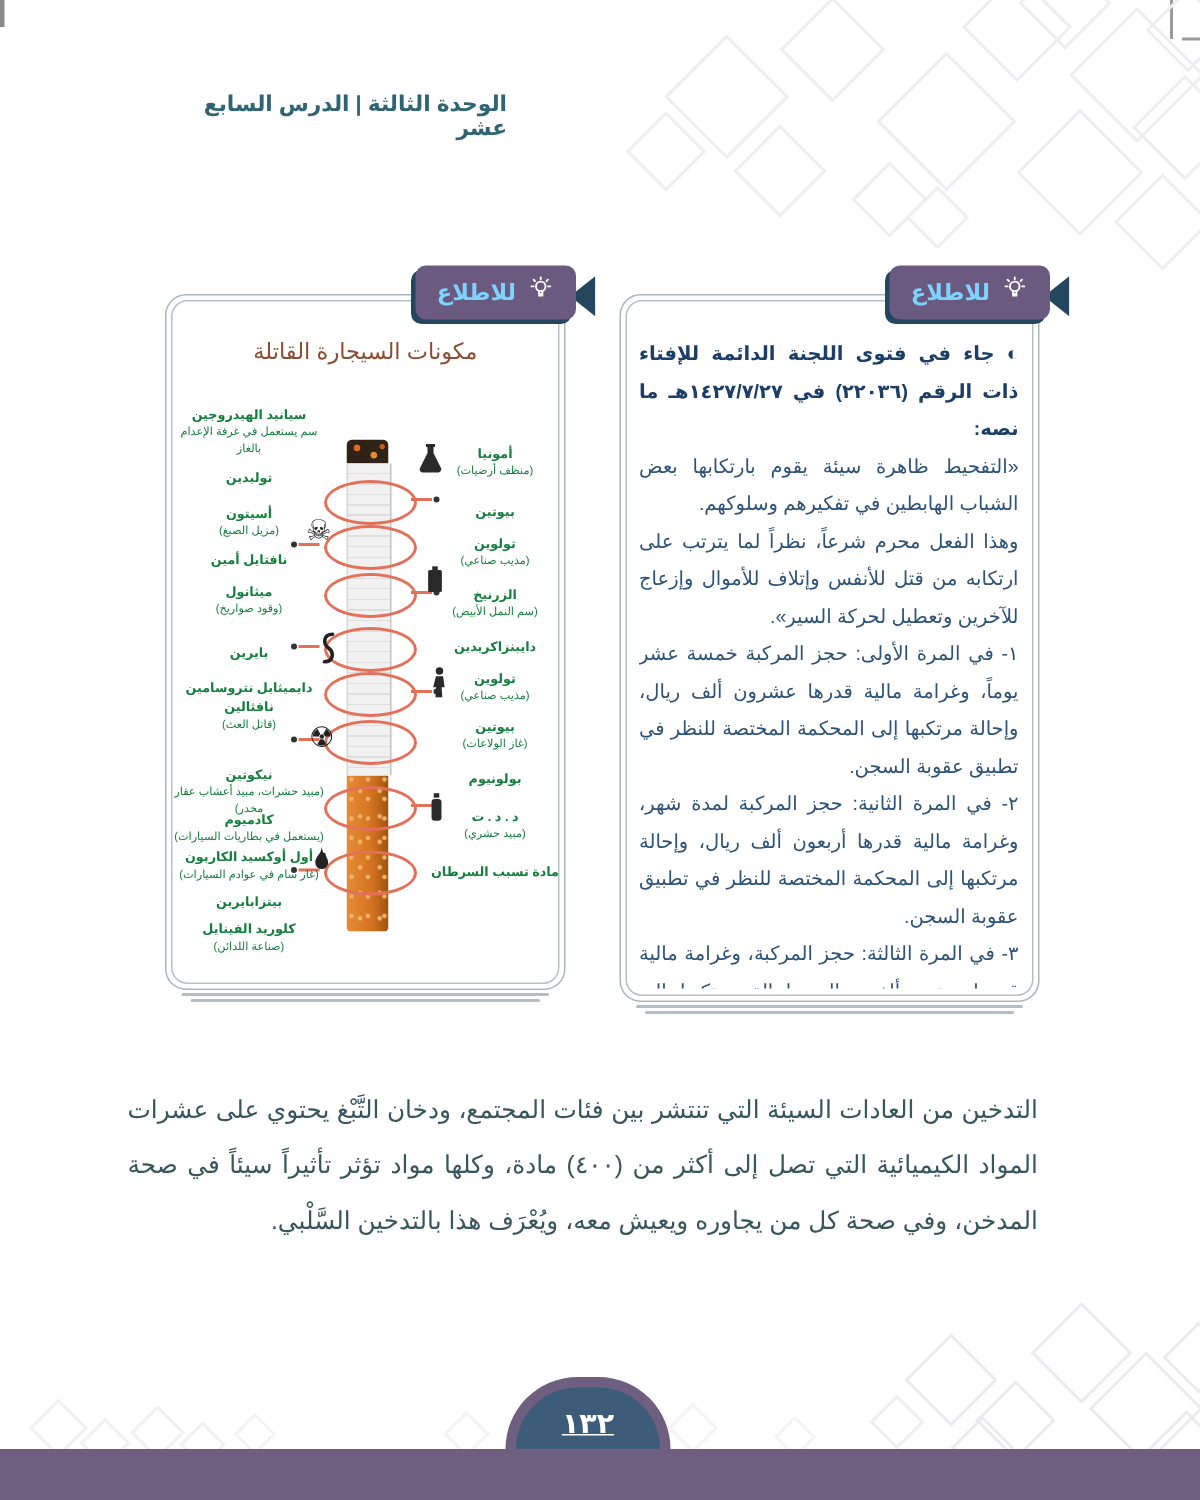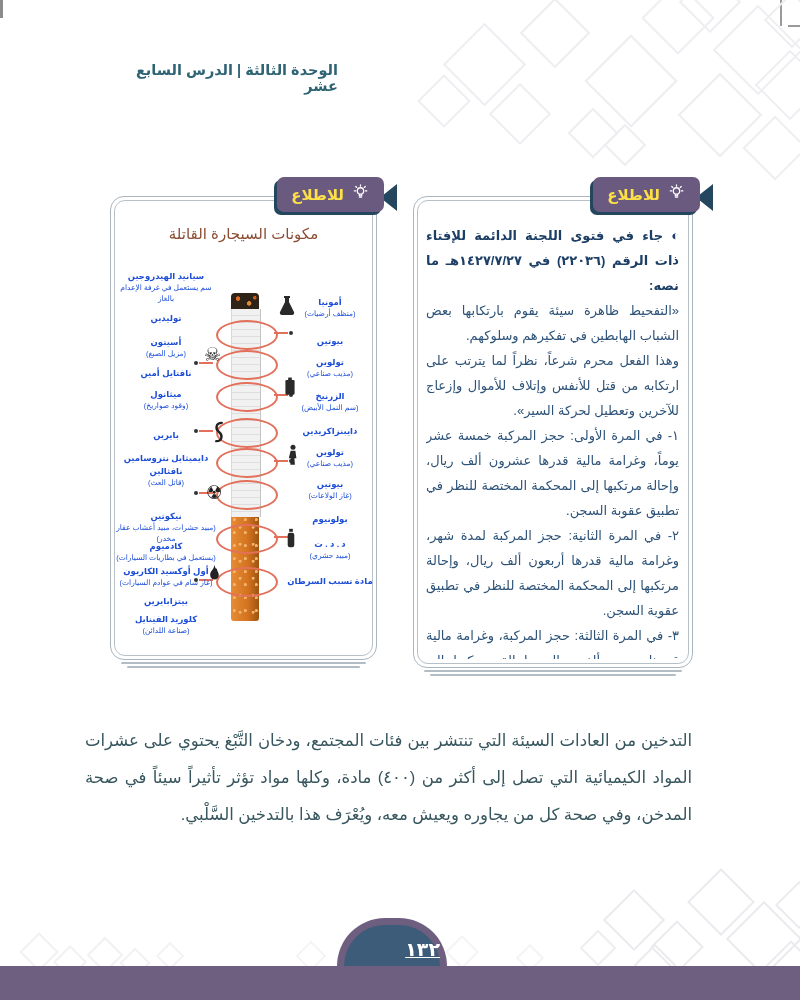--- a/index.html
+++ b/index.html
@@ -18,21 +18,21 @@
   
   .box{position:absolute;border:1.5px solid #a9b5bf;border-radius:14px;background:#fff;}
   .box::before{content:"";position:absolute;inset:3px;border:1px solid #b6c0c8;border-radius:11px;pointer-events:none;}
   .sheet-line{position:absolute;height:2px;background:#b3bdc6;border-radius:2px;}
   .cig-box{left:110px;top:196px;width:265px;height:462px;}
   .fatwa-box{left:413px;top:196px;width:278px;height:470px;}
 
   
   .banner{position:absolute;top:-20px;right:-8px;z-index:6;}
   .banner-body{position:relative;z-index:2;display:flex;direction:rtl;align-items:center;gap:7px;
-    background:#6b5a80;color:#fde047;border-radius:7px;padding:6px 14px;
+    background:#6b5a80;color:#7dd3fc;border-radius:7px;padding:6px 14px;
     box-shadow:-3px 3px 0 #24465e;}
   .banner-label{font-size:15px;font-weight:bold;}
   .banner-arrow{position:absolute;z-index:1;right:-13px;top:7px;width:17px;height:27px;
     background:#24465e;clip-path:polygon(100% 0,100% 100%,0 50%);}
 
   
   .cig-title{position:absolute;top:28px;left:0;right:0;margin:0;text-align:center;
     color:#8b4d33;font-size:15px;font-weight:normal;direction:rtl;}
   .cig-tip{position:absolute;left:120px;top:96px;width:28px;height:16px;border-radius:4px 4px 0 0;
     background-image:radial-gradient(circle at 25% 35%,#e06820 0 2px,transparent 2.5px),
@@ -43,21 +43,21 @@
     background:repeating-linear-gradient(to bottom,#f1f1f1 0 6px,#dedede 6px 7px);
     border-left:1px solid #d8d8d8;border-right:1px solid #c4c4c4;}
   .cig-filter{position:absolute;left:120px;top:320px;width:28px;height:104px;border-radius:0 0 3px 3px;
     background-image:radial-gradient(circle at 30% 20%,#f2b36e 0 1.2px,transparent 1.8px),
       radial-gradient(circle at 70% 60%,#f2b36e 0 1.2px,transparent 1.8px),
       linear-gradient(to right,#e68c35,#d4731f 60%,#9c5410);
     background-size:11px 13px,13px 17px,100% 100%;}
   .ell{position:absolute;left:105px;width:58px;height:26px;border:2px solid #e2705a;border-radius:50%;}
   .conn{position:absolute;width:14px;height:2px;background:#e2705a;}
   .dot{position:absolute;width:4px;height:4px;border-radius:50%;background:#333;}
-  .cig-label{position:absolute;direction:rtl;text-align:center;color:#1d4ed8;line-height:11px;}
+  .cig-label{position:absolute;direction:rtl;text-align:center;color:#15803d;line-height:11px;}
   .cig-label .lbl-name{font-size:8.5px;font-weight:bold;}
   .cig-label .lbl-desc{font-size:7.5px;}
   .col-left .cig-label{left:4px;width:102px;}
   .col-right .cig-label{left:176px;width:86px;}
   .icon{position:absolute;color:#222;}
   .icon.uni{font-size:19px;line-height:19px;}
   .icon svg{display:block;}
 
   
   .fatwa-content{position:absolute;inset:26px 13px 8px 12px;direction:rtl;overflow:hidden;}
@@ -68,21 +68,21 @@
   .section-heading{position:absolute;left:85px;top:694px;width:607px;margin:0;direction:rtl;
     color:#2b5a80;font-size:16.5px;font-weight:bold;}
   .section-body{position:absolute;left:85px;top:722px;width:607px;margin:0;direction:rtl;
     color:#37565e;font-size:16.5px;font-weight:500;line-height:37px;text-align:justify;text-align-last:right;}
 
   
   .bottom-bar{position:absolute;left:0;top:966px;width:800px;height:34px;background:#6e5e7f;z-index:4;}
   .page-badge{position:absolute;left:337px;top:918px;width:110px;height:48px;z-index:5;
     background:#6e5e7f;border-radius:110px 110px 0 0;}
   .page-badge .badge-inner{position:absolute;left:7px;right:7px;top:7px;bottom:0;
-    background:#3c5c79;border-radius:100px 100px 0 0;color:#fff;text-align:right;
+    background:#3c5c79;border-radius:100px 100px 0 0;color:#fff;text-align:center;
     font-size:19px;font-weight:bold;padding-top:13px;box-sizing:border-box;letter-spacing:2px;text-decoration:underline;}
 </style>
 </head>
 <body>
 
 <div class="page">
 
   <div class="corner-bar"></div>
   <div class="crop-v"></div>
   <div class="crop-h"></div>

